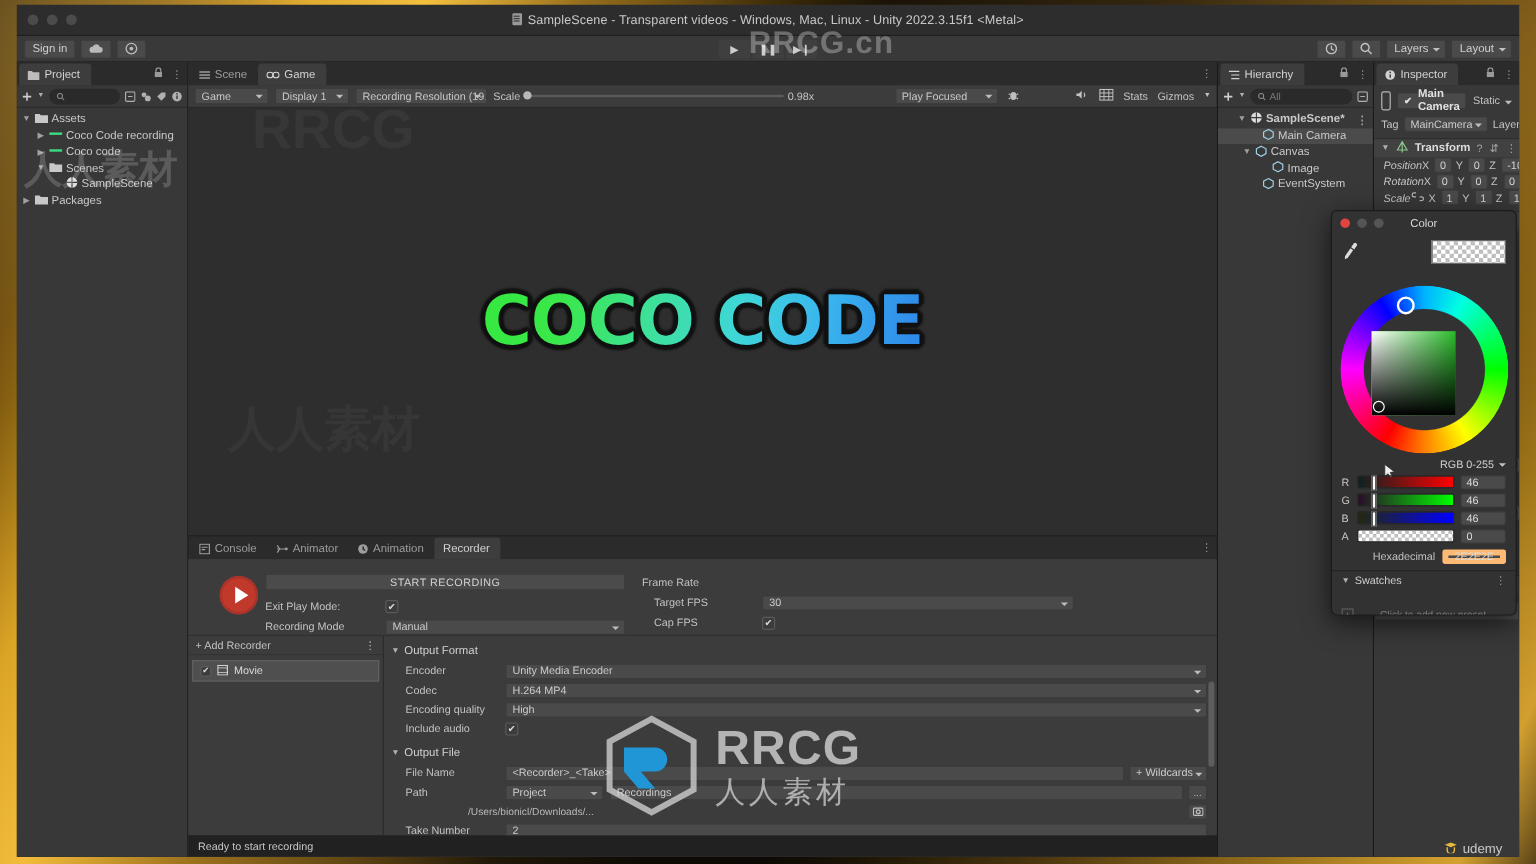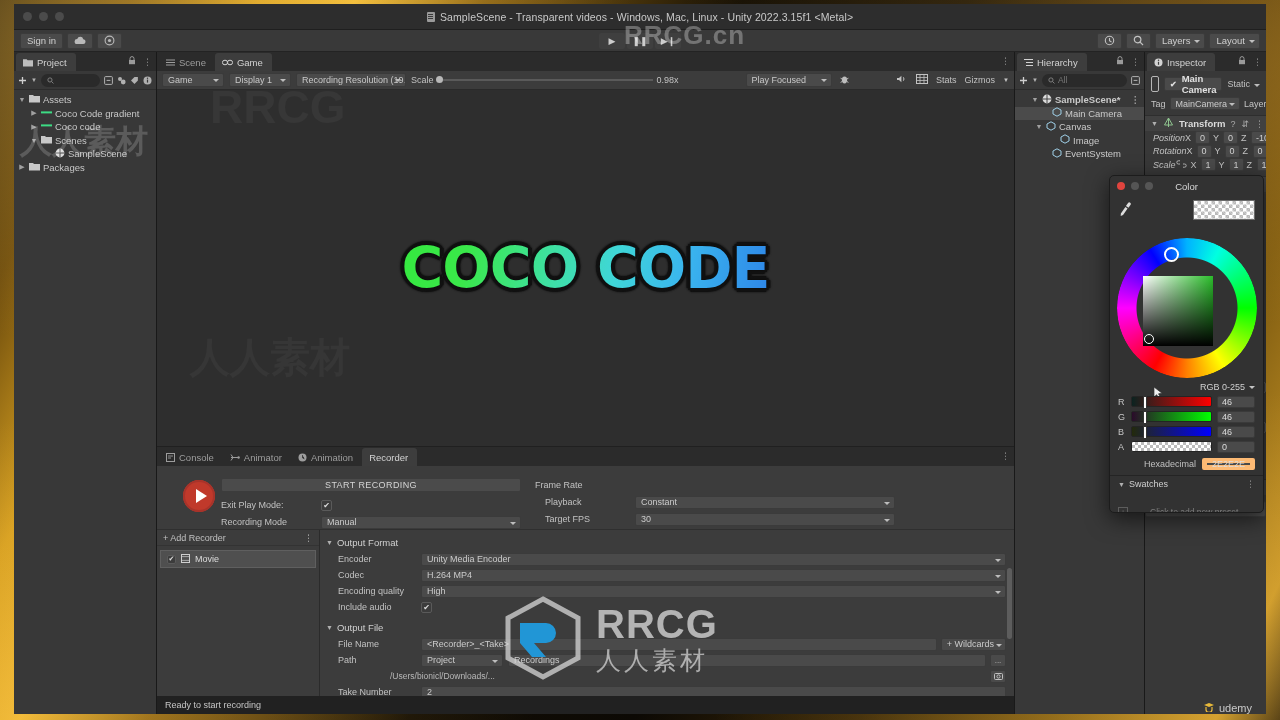--- a/index.html
+++ b/index.html
@@ -448,21 +448,21 @@
               </span>
               <span>Assets</span>
             </div>
             <div class="trow" style="padding-left:16px">
               <span class="arrow">▶</span>
               <span>
                 <svg width="11" height="9" viewBox="0 0 11 9">
                     <rect x="0" y="3.4" width="11" height="2" fill="#3ddc84"></rect>
                   </svg>
               </span>
-              <span>Coco Code gradient</span>
+              <span>Coco Code recording</span>
             </div>
             <div class="trow" style="padding-left:16px">
               <span class="arrow">▶</span>
               <span>
                 <svg width="11" height="9" viewBox="0 0 11 9">
                     <rect x="0" y="3.4" width="11" height="2" fill="#3ddc84"></rect>
                   </svg>
               </span>
               <span>Coco code</span>
             </div>
@@ -606,24 +606,20 @@
                   <span class="chk">✔</span>
                 </div>
                 <div class="frow">
                   <span class="flabel">Recording Mode</span>
                   <span class="dropf">Manual</span>
                 </div>
               </div>
               <div class="rec-col-b">
                 <div class="frow">
                   <span class="flabel">Frame Rate</span>
-                </div>
-                <div class="frow">
-                  <span class="flabel ind">Playback</span>
-                  <span class="dropf">Constant</span>
                 </div>
                 <div class="frow">
                   <span class="flabel ind">Target FPS</span>
                   <span class="dropf">30</span>
                 </div>
                 <div class="frow">
                   <span class="flabel ind">Cap FPS</span>
                   <span class="chk">✔</span>
                 </div>
               </div>

